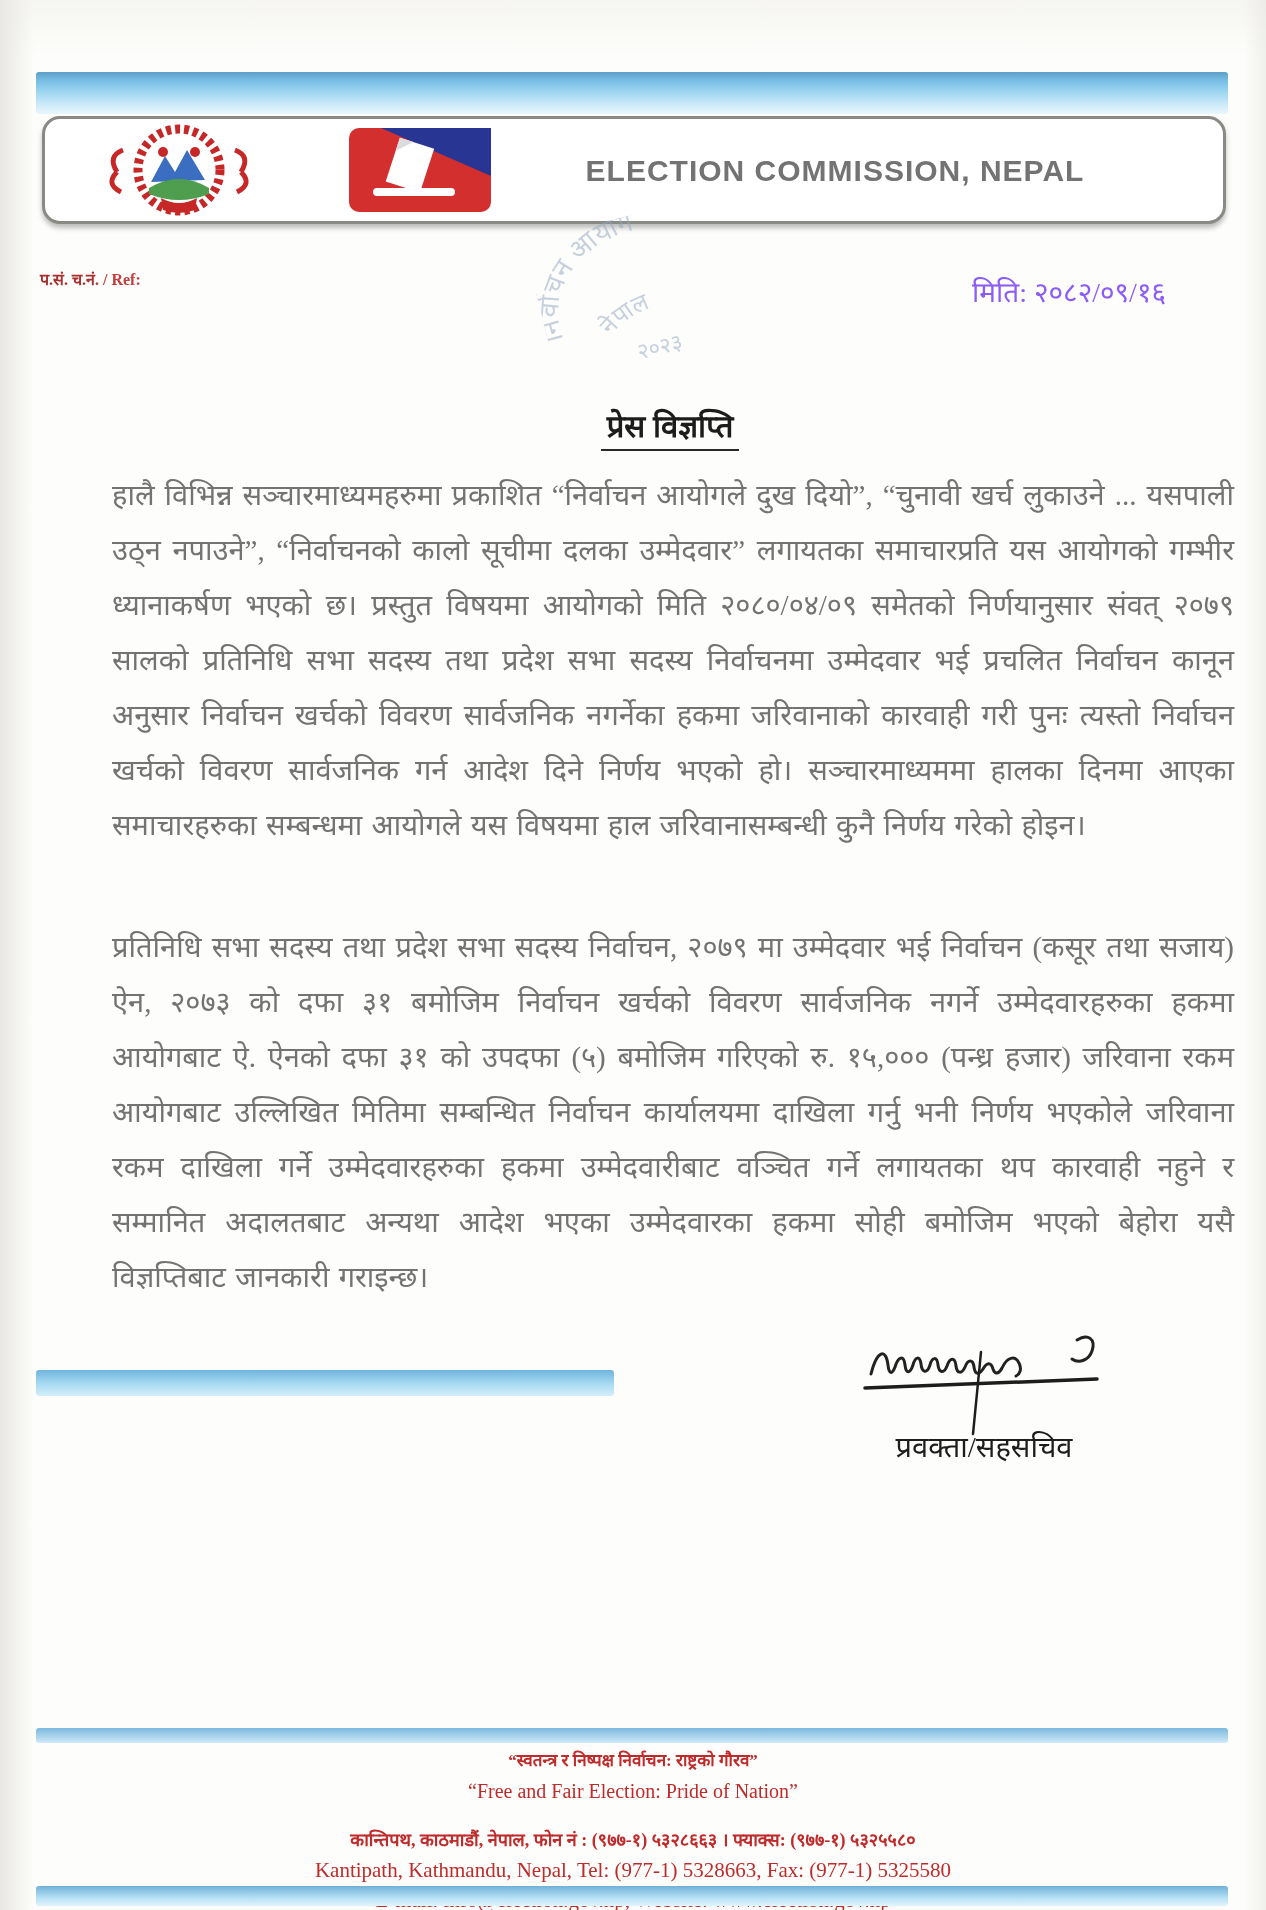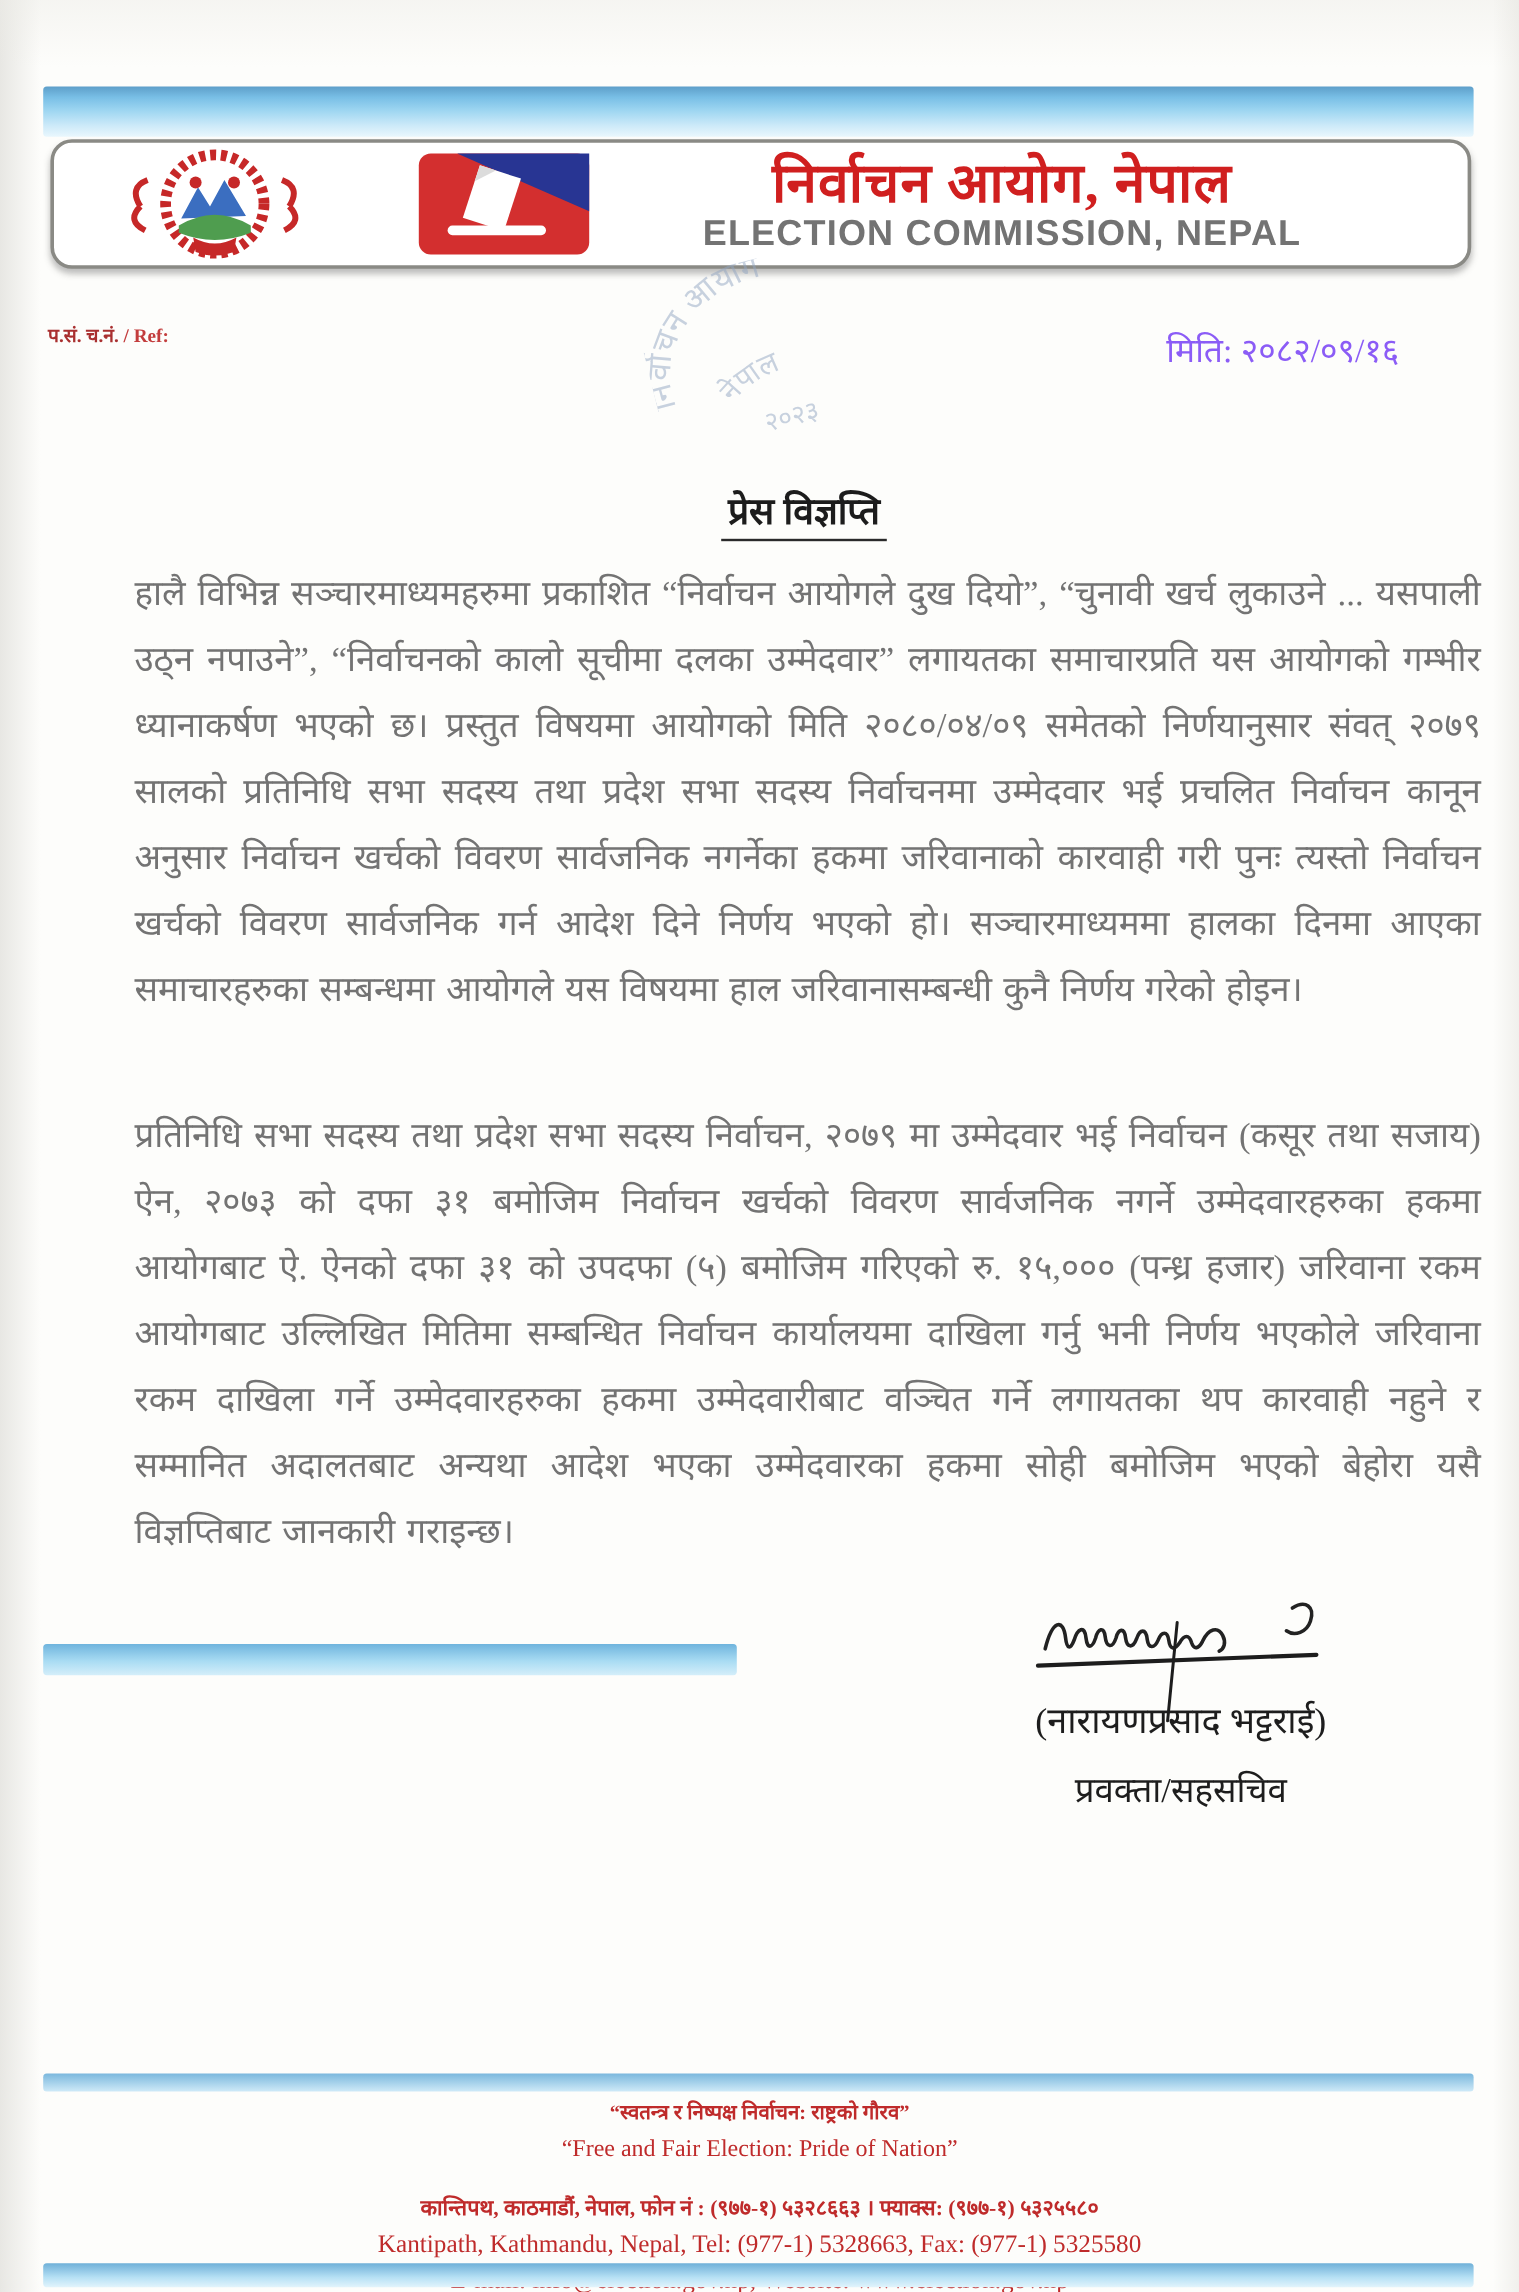--- a/index.html
+++ b/index.html
@@ -99,21 +99,20 @@
       <rect x="2" y="2" width="142" height="84" rx="10" fill="#d32f2f"></rect>
       <path d="M34,2 L144,2 L144,50 Z" fill="#283593"></path>
       <g transform="rotate(18 62 42)">
         <rect x="44" y="16" width="36" height="46" fill="#ffffff"></rect>
         <path d="M44,16 L58,16 L44,30 Z" fill="#dcdcdc"></path>
       </g>
       <rect x="26" y="62" width="82" height="8" rx="4" fill="#ffffff"></rect>
     </svg>
 
     <div class="org-titles">
-      <div class="org-np">निर्वाचन आयोग, नेपाल</div>
       <div class="org-en">ELECTION COMMISSION, NEPAL</div>
     </div>
   </div>
 
   <div class="ref-line">
     <span>प.सं. च.नं.</span>
     <span class="en">/ Ref:</span>
   </div>
 
   <svg class="stamp" viewBox="0 0 214 146">
@@ -139,21 +138,20 @@
   <div id="par1" class="body-par">हालै विभिन्न सञ्चारमाध्यमहरुमा प्रकाशित “निर्वाचन आयोगले दुख दियो”, “चुनावी खर्च लुकाउने ... यसपाली उठ्न नपाउने”, “निर्वाचनको कालो सूचीमा दलका उम्मेदवार” लगायतका समाचारप्रति यस आयोगको गम्भीर ध्यानाकर्षण भएको छ। प्रस्तुत विषयमा आयोगको मिति २०८०/०४/०९ समेतको निर्णयानुसार संवत् २०७९ सालको प्रतिनिधि सभा सदस्य तथा प्रदेश सभा सदस्य निर्वाचनमा उम्मेदवार भई प्रचलित निर्वाचन कानून अनुसार निर्वाचन खर्चको विवरण सार्वजनिक नगर्नेका हकमा जरिवानाको कारवाही गरी पुनः त्यस्तो निर्वाचन खर्चको विवरण सार्वजनिक गर्न आदेश दिने निर्णय भएको हो। सञ्चारमाध्यममा हालका दिनमा आएका समाचारहरुका सम्बन्धमा आयोगले यस विषयमा हाल जरिवानासम्बन्धी कुनै निर्णय गरेको होइन।</div>
   <div id="par2" class="body-par">प्रतिनिधि सभा सदस्य तथा प्रदेश सभा सदस्य निर्वाचन, २०७९ मा उम्मेदवार भई निर्वाचन (कसूर तथा सजाय) ऐन, २०७३ को दफा ३१ बमोजिम निर्वाचन खर्चको विवरण सार्वजनिक नगर्ने उम्मेदवारहरुका हकमा आयोगबाट ऐ. ऐनको दफा ३१ को उपदफा (५) बमोजिम गरिएको रु. १५,००० (पन्ध्र हजार) जरिवाना रकम आयोगबाट उल्लिखित मितिमा सम्बन्धित निर्वाचन कार्यालयमा दाखिला गर्नु भनी निर्णय भएकोले जरिवाना रकम दाखिला गर्ने उम्मेदवारहरुका हकमा उम्मेदवारीबाट वञ्चित गर्ने लगायतका थप कारवाही नहुने र सम्मानित अदालतबाट अन्यथा आदेश भएका उम्मेदवारका हकमा सोही बमोजिम भएको बेहोरा यसै विज्ञप्तिबाट जानकारी गराइन्छ।</div>
 
   <div class="sig-block">
     <svg width="250" height="78" viewBox="0 0 250 78">
       <path d="M12,44 c6,-24 15,-26 17,-9 c1,9 4,10 7,2 c3,-10 9,-13 10,-2 c1,9 5,9 8,0 c2,-8 7,-10 8,-1 c1,9 6,10 9,1 c2,-8 7,-9 8,0 c1,8 6,9 9,1 c3,-9 8,-9 9,0 c1,8 6,8 9,1 c3,-8 8,-8 9,0 c1,8 5,8 9,2 c4,-7 8,-7 10,0 c2,6 6,5 9,-1 c5,-11 13,-13 17,-5 c3,6 1,11 -3,13" fill="none" stroke="#222222" stroke-width="3" stroke-linecap="round"></path>
       <path d="M218,10 c11,-7 19,-1 15,11 c-3,9 -13,13 -20,8" fill="none" stroke="#222222" stroke-width="3" stroke-linecap="round"></path>
       <path d="M6,58 L238,49" fill="none" stroke="#1d1d1d" stroke-width="3.5" stroke-linecap="round"></path>
       <path d="M122,22 L114,104" fill="none" stroke="#1d1d1d" stroke-width="2.5" stroke-linecap="round"></path>
     </svg>
-    <div class="sig-name">(नारायणप्रसाद भट्टराई)</div>
     <div class="sig-role">प्रवक्ता/सहसचिव</div>
   </div>
 
   <div id="bar-signature" class="accent-bar"></div>
   <div id="bar-footer" class="accent-bar"></div>
 
   <div class="footer-text">
     <div class="f-slogan-np">“स्वतन्त्र र निष्पक्ष निर्वाचन: राष्ट्रको गौरव”</div>
     <div class="f-slogan-en">“Free and Fair Election: Pride of Nation”</div>
     <div class="f-addr-np">कान्तिपथ, काठमाडौं, नेपाल, फोन नं : (९७७-१) ५३२८६६३ । फ्याक्स: (९७७-१) ५३२५५८०</div>

